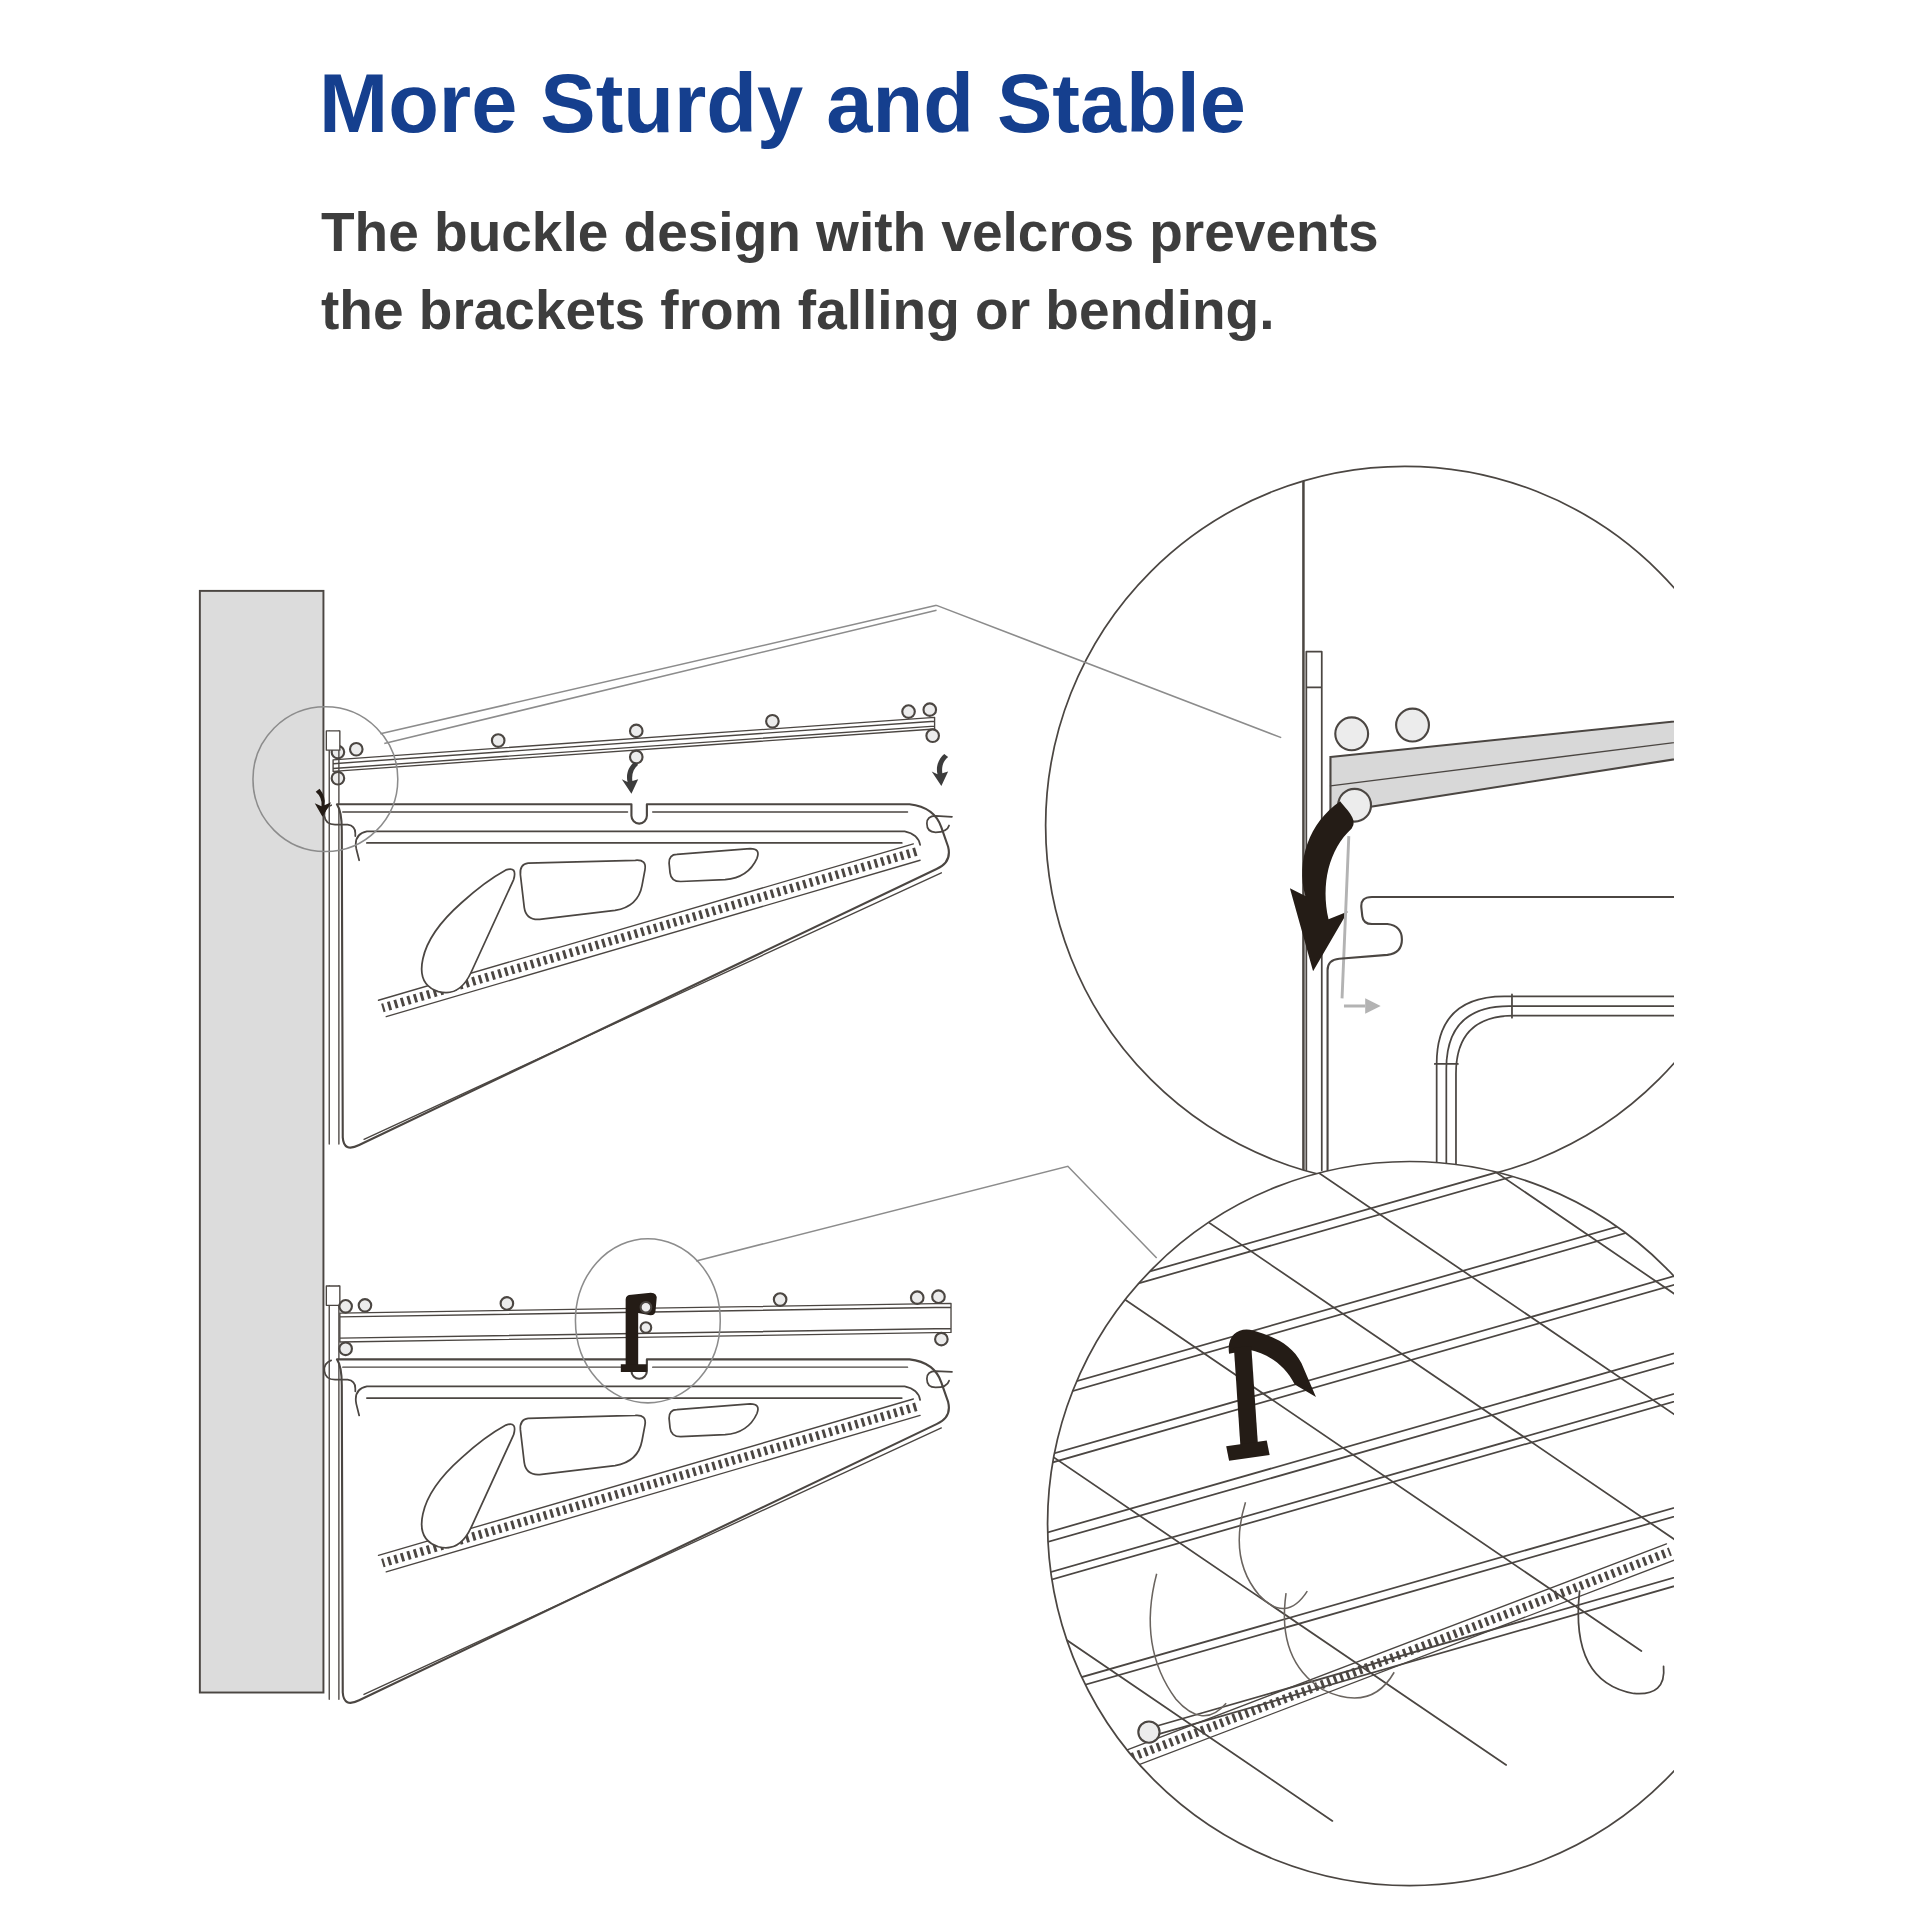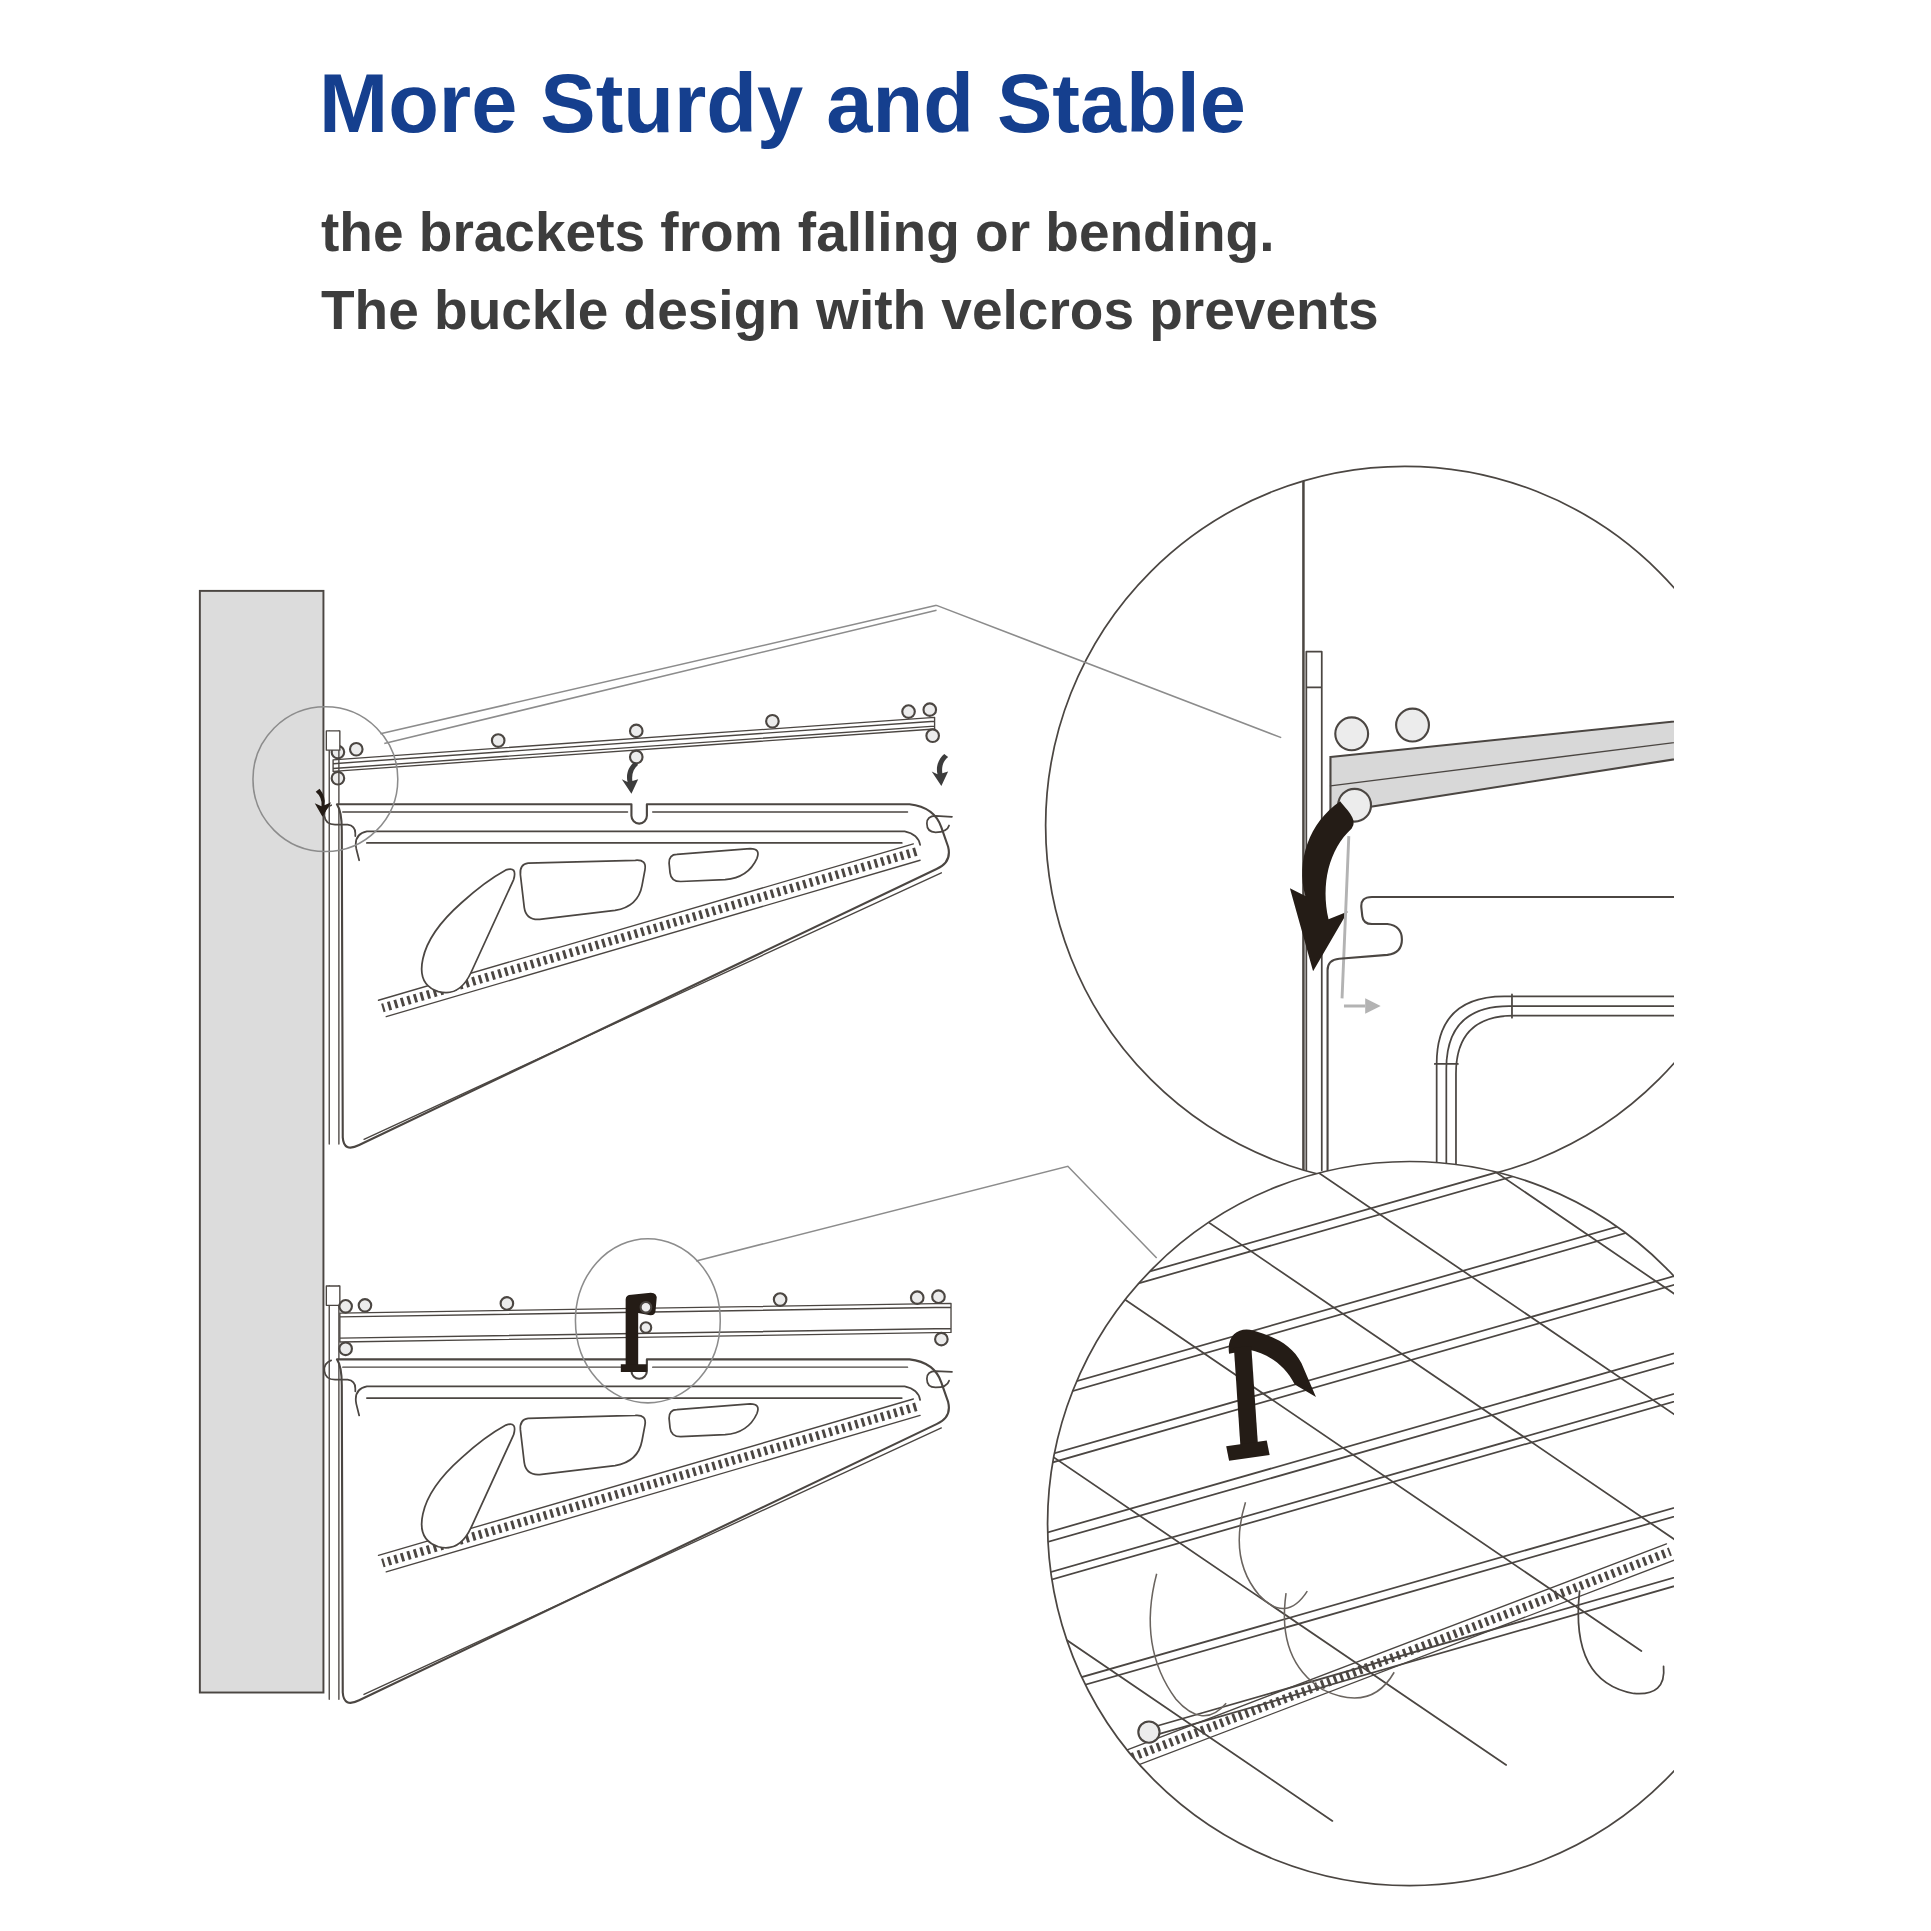--- a/index.html
+++ b/index.html
@@ -28,22 +28,22 @@
   .guide-fill{fill:var(--guide-gray);stroke:none;}
   .cutline{stroke:#6a645f;fill:none;stroke-width:1.6px;}
 </style>
 </head>
 <body>
 
 <div class="canvas">
 
   <div class="page-title">More Sturdy and Stable</div>
   <div class="page-sub">
+    <div>The buckle design with velcros prevents</div>
     <div>the brackets from falling or bending.</div>
-    <div>The buckle design with velcros prevents</div>
   </div>
 
   <svg width="1931" height="1931" viewBox="0 0 2000 2000">
     <defs>
       <clipPath id="clipTop">
           <circle cx="1455" cy="855" r="372"></circle>
         </clipPath>
       <clipPath id="clipBot">
           <circle cx="1460" cy="1578" r="375"></circle>
         </clipPath>

